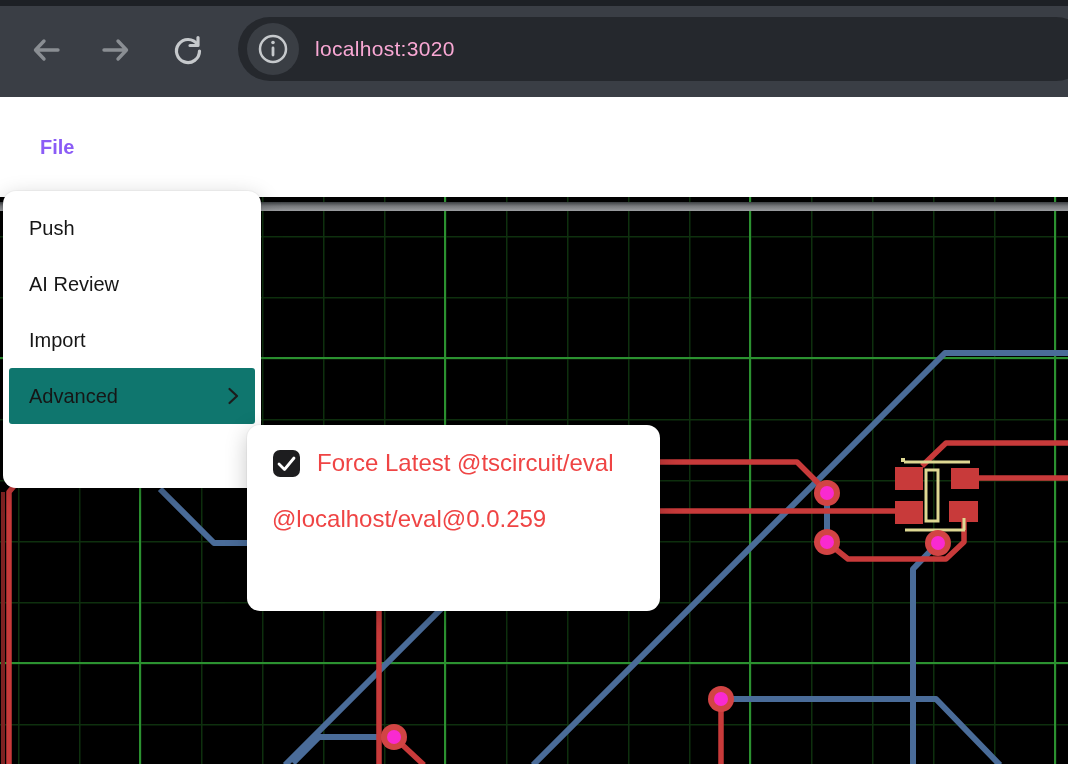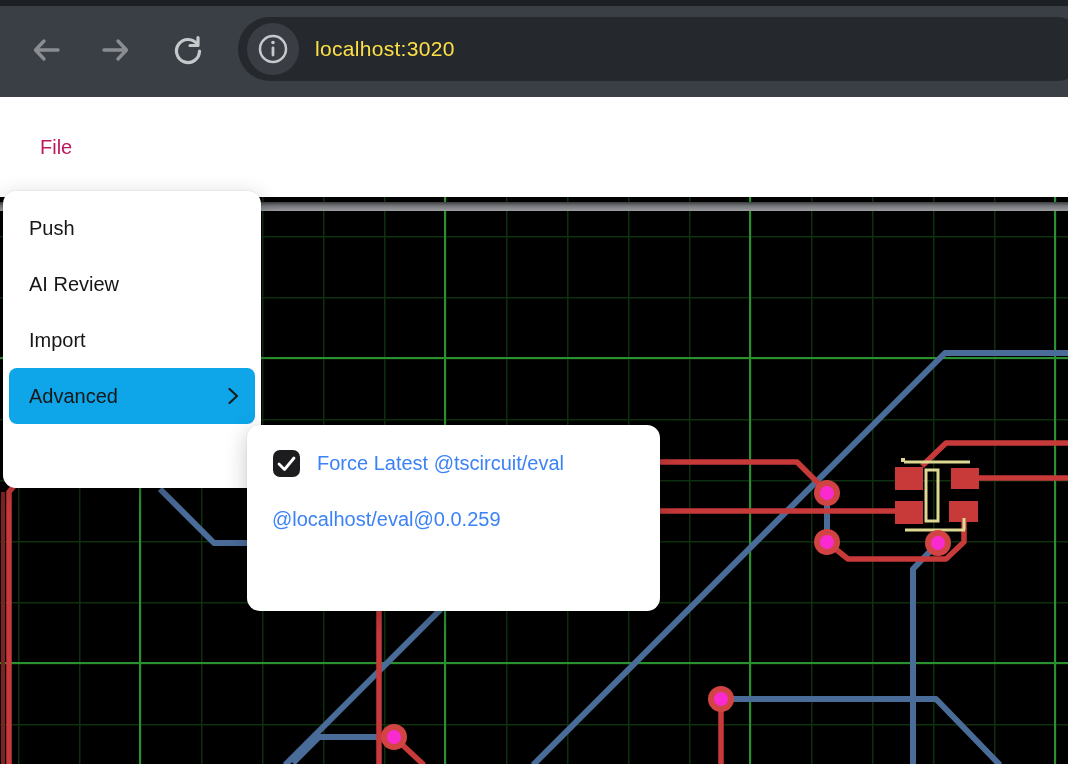--- a/index.html
+++ b/index.html
@@ -13,49 +13,49 @@
     font-family:"Liberation Sans",sans-serif;}
   .stage{position:relative;width:1068px;height:764px;}
 
   
   .chrome{position:absolute;left:0;top:0;width:1068px;height:97px;background:var(--chrome-bg);}
   .chrome-top{position:absolute;left:0;top:0;width:100%;height:6px;background:var(--chrome-top);}
   .nav-btn{position:absolute;top:30px;width:40px;height:40px;display:flex;align-items:center;justify-content:center;cursor:pointer;}
   .nav-back{left:26px;} .nav-fwd{left:96px;} .nav-reload{left:168px;}
   .omnibox{position:absolute;left:238px;top:17px;width:850px;height:64px;border-radius:32px;background:var(--pill-bg);display:flex;align-items:center;}
   .site-chip{position:absolute;left:9px;top:6px;width:52px;height:52px;border-radius:50%;background:#3a3e44;display:flex;align-items:center;justify-content:center;}
-  .url-text{position:absolute;left:77px;top:0;height:64px;display:flex;align-items:center;color:#fde047;font-size:21px;letter-spacing:.3px;}
+  .url-text{position:absolute;left:77px;top:0;height:64px;display:flex;align-items:center;color:#f9a8d4;font-size:21px;letter-spacing:.3px;}
 
   
   .page-header{position:absolute;left:0;top:97px;width:1068px;height:100px;background:#ffffff;}
-  .file-btn{position:absolute;left:40px;top:0;height:100px;display:flex;align-items:center;font-size:20px;font-weight:400;color:#be185d;cursor:pointer;}
+  .file-btn{position:absolute;left:40px;top:0;height:100px;display:flex;align-items:center;font-size:20px;font-weight:700;color:#8b5cf6;cursor:pointer;}
 
   
   .pcb-wrap{position:absolute;left:0;top:197px;width:1068px;height:567px;background:var(--pcb-bg);}
   .pcb-wrap svg{display:block;}
   .trace-blue{stroke:var(--trace-blue);stroke-width:6;fill:none;stroke-linejoin:round;}
   .trace-red{stroke:var(--trace-red);stroke-width:5.5;fill:none;stroke-linejoin:round;}
   .trace-red-dark{stroke:var(--trace-red-dark);stroke-width:4;fill:none;}
   .pad{fill:var(--trace-red);}
   .silk{stroke:var(--silkscreen);stroke-width:3;fill:none;}
   .via-ring{fill:var(--via-ring);}
   .via-center{fill:var(--via-center);}
   .grid-major{stroke:var(--grid-major);stroke-width:2;}
 
   
   .menu{position:absolute;background:#ffffff;border-radius:13px;
     box-shadow:0 6px 22px rgba(0,0,0,.22),0 0 0 1px rgba(0,0,0,.03);z-index:20;}
   .file-menu{left:3px;top:191px;width:258px;height:297px;padding-top:9px;}
   .menu-item{height:56px;display:flex;align-items:center;padding:0 20px 0 26px;font-size:20px;color:#161616;cursor:pointer;}
   .menu-item .spacer{flex:1;}
-  .menu-item.highlighted{background:#0ea5e9;border-radius:8px;margin:0 6px;padding:0 14px 0 20px;}
+  .menu-item.highlighted{background:#0f766e;border-radius:3px;margin:0 6px;padding:0 14px 0 20px;}
   .chev{display:flex;align-items:center;}
 
   .submenu{left:247px;top:425px;width:413px;height:186px;padding-top:10px;}
-  .sub-item{height:56px;display:flex;align-items:center;padding-left:25px;font-size:20px;color:#3b82f6;cursor:pointer;}
+  .sub-item{height:56px;display:flex;align-items:center;padding-left:25px;font-size:24px;color:#ef4444;cursor:pointer;}
   .sub-item.with-check{padding-left:26px;gap:17px;}
   .checkbox{width:27px;height:27px;border-radius:7px;background:#1d1d1f;display:flex;align-items:center;justify-content:center;flex-shrink:0;}
 </style>
 </head>
 <body>
 
 <div class="stage">
 
   <div class="chrome">
     <div class="chrome-top"></div>

